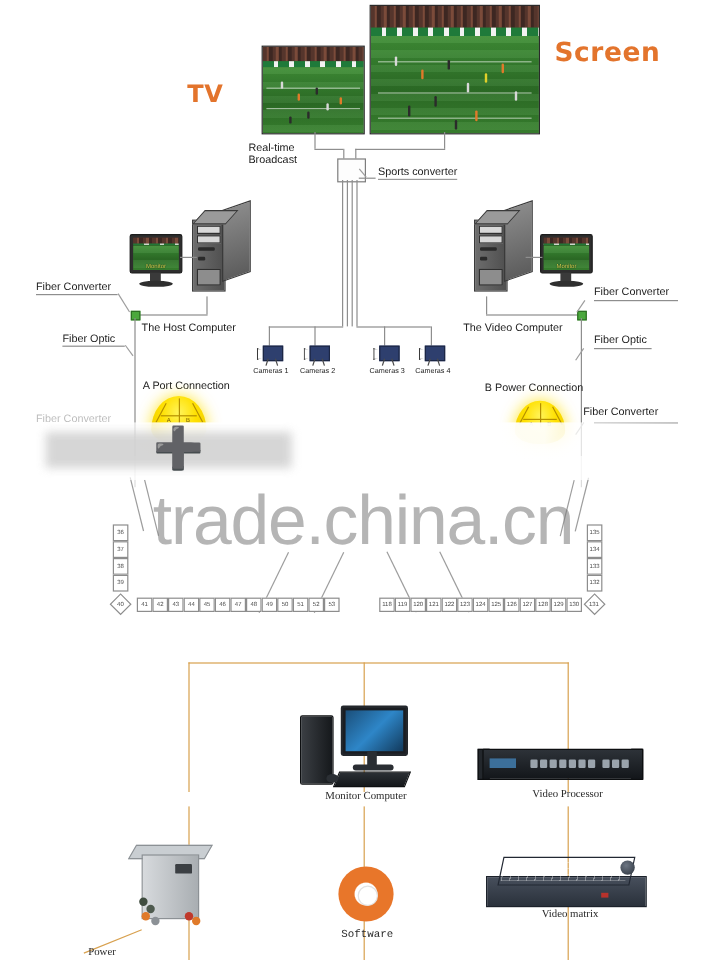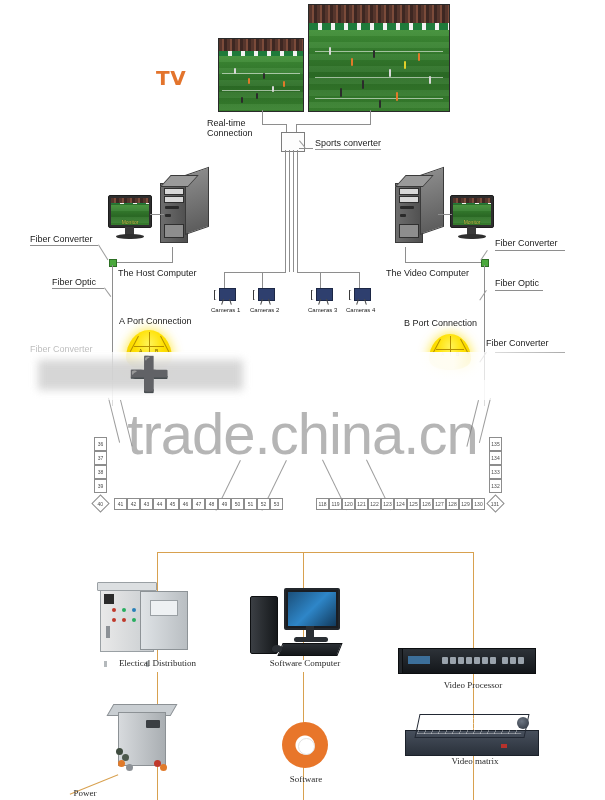--- a/index.html
+++ b/index.html
@@ -270,20 +270,21 @@
   .wm-box{position:absolute;background:#cfcfcf;filter:blur(4px);opacity:.85;}
   .wm-arrow{position:absolute;color:#d8c200;font-size:34px;font-weight:bold;line-height:1;}
 </style>
 </head>
 <body>
 
 <div id="stage">
 
   <div class="bigword" style="left:156px;top:66px;font-size:20px;">TV</div>
 
+  <div class="bigword" style="left:462px;top:32px;font-size:22px;">Screen</div>
 
   <div class="pitch" style="left:218px;top:38px;width:84px;height:72px;">
     <div class="crowd"></div>
       <div class="board"></div>
     <div class="grass">
       <div class="line" style="top:30%"></div>
       <div class="line" style="top:62%"></div>
       <div class="player" style="left:18%;top:22%;background:#d8d8d8"></div>
       <div class="player" style="left:34%;top:40%;background:#e07a2a"></div>
       <div class="player" style="left:52%;top:30%;background:#2b2b2b"></div>
@@ -318,21 +319,21 @@
   <div class="wire wirev" style="left:262px;top:110px;height:14px;"></div>
   <div class="wire wireh" style="left:262px;top:124px;width:24px;"></div>
   <div class="wire wirev" style="left:286px;top:124px;height:10px;"></div>
 
   <div class="wire wirev" style="left:370px;top:110px;height:14px;"></div>
   <div class="wire wireh" style="left:296px;top:124px;width:75px;"></div>
   <div class="wire wirev" style="left:296px;top:124px;height:10px;"></div>
 
   <div class="lbl" style="left:207px;top:118px;">
     <span>Real-time</span><br>
-    <span>Connection</span>
+    <span>Broadcast</span>
   </div>
 
   <div class="vconv" style="left:281px;top:132px;width:22px;height:18px;"></div>
   <div class="wire wireh" style="left:299px;top:148px;width:14px;"></div>
   <div class="slash" style="left:299px;top:141px;height:9px;transform:rotate(-40deg);"></div>
   <div class="lbl under" style="left:315px;top:138px;">Sports converter</div>
 
   <div class="wire wirev" style="left:285px;top:150px;height:122px;"></div>
   <div class="wire wirev" style="left:289px;top:150px;height:122px;"></div>
   <div class="wire wirev" style="left:293px;top:150px;height:122px;"></div>
@@ -431,21 +432,21 @@
 
   <div class="wire wirev" style="left:484px;top:265px;height:115px;"></div>
   <div class="wire wireh" style="left:495px;top:290px;width:48px;"></div>
   <div class="slash" style="left:486px;top:290px;height:12px;transform:rotate(34deg);"></div>
   <div class="lbl" style="left:495px;top:278px;">Fiber Optic</div>
 
   <div class="wire wireh" style="left:495px;top:352px;width:70px;"></div>
   <div class="slash" style="left:486px;top:352px;height:12px;transform:rotate(34deg);"></div>
   <div class="lbl" style="left:486px;top:338px;">Fiber Converter</div>
 
-  <div class="lbl" style="left:404px;top:318px;">B Port Connection</div>
+  <div class="lbl" style="left:404px;top:318px;">B Power Connection</div>
   <div class="dome" style="left:429px;top:334px;width:42px;height:36px;">
     <div class="dl" style="left:50%;top:2px;width:1px;height:20px;"></div>
     <div class="dl" style="left:7px;top:15px;width:28px;height:1px;"></div>
     <div class="dl" style="left:11px;top:5px;width:1px;height:17px;transform:rotate(28deg);transform-origin:top;"></div>
     <div class="dl" style="left:31px;top:5px;width:1px;height:17px;transform:rotate(-28deg);transform-origin:top;"></div>
     <div class="dtxt" style="left:12px;top:17px;">A</div>
     <div class="dtxt" style="left:27px;top:17px;">B</div>
   </div>
 
   <div class="wire wireh" style="left:224px;top:272px;width:62px;"></div>
@@ -552,51 +553,34 @@
 
 
   <div class="wire wireh wire-or" style="left:157px;top:552px;width:317px;height:1px;"></div>
   <div class="wire wirev wire-or" style="left:157px;top:552px;height:108px;"></div>
   <div class="wire wirev wire-or" style="left:303px;top:552px;height:108px;"></div>
   <div class="wire wirev wire-or" style="left:473px;top:552px;height:108px;"></div>
   <div class="wire wirev wire-or" style="left:157px;top:672px;height:128px;"></div>
   <div class="wire wirev wire-or" style="left:303px;top:672px;height:128px;"></div>
   <div class="wire wirev wire-or" style="left:473px;top:672px;height:128px;"></div>
 
-  <div class="prod" style="left:90px;top:582px;width:135px;height:80px;">
-    <div class="cab-body" style="left:10px;"></div>
-    <div class="cab-top" style="left:7px;"></div>
-    <div class="cab-door"></div>
-    <div class="cab-win"></div>
-    <div class="cab-knob" style="left:22px;top:26px;background:#c0392b"></div>
-    <div class="cab-knob" style="left:32px;top:26px;background:#27ae60"></div>
-    <div class="cab-knob" style="left:42px;top:26px;background:#2980b9"></div>
-    <div class="cab-knob" style="left:22px;top:36px;background:#c0392b"></div>
-    <div class="cab-knob" style="left:32px;top:36px;background:#c0392b"></div>
-    <div class="cab-knob" style="left:42px;top:36px;background:#27ae60"></div>
-    <div style="position:absolute;left:14px;top:12px;width:10px;height:10px;background:#2b2b2b;"></div>
-    <div style="position:absolute;left:16px;top:44px;width:4px;height:12px;background:#8c9196;"></div>
-    <div class="cab-leg" style="left:14px;"></div>
-    <div class="cab-leg" style="left:56px;"></div>
-    <div class="prodcap" style="top:76px;">Electical Distribution</div>
-  </div>
 
   <div class="prod" style="left:250px;top:586px;width:110px;height:80px;">
     <div class="pc-tower"></div>
     <div class="pc-mon">
         <div class="pc-scr"></div>
       </div>
     <div class="pc-neck"></div>
     <div class="pc-base"></div>
     <div class="pc-kbd"></div>
     <div class="pc-mouse"></div>
-    <div class="prodcap" style="top:72px;">Software Computer</div>
-  </div>
-
-  <div class="prod" style="left:398px;top:634px;width:150px;height:60px;">
+    <div class="prodcap" style="top:72px;">Monitor Computer</div>
+  </div>
+
+  <div class="prod" style="left:398px;top:610px;width:150px;height:60px;">
     <div class="vp-ear" style="left:0;"></div>
     <div class="vp-ear" style="left:128px;"></div>
     <div class="vp-body" style="left:4px;"></div>
     <div class="vp-disp"></div>
     <div class="vp-port" style="left:44px;"></div>
     <div class="vp-port" style="left:52px;"></div>
     <div class="vp-port" style="left:60px;"></div>
     <div class="vp-port" style="left:68px;"></div>
     <div class="vp-port" style="left:76px;"></div>
     <div class="vp-port" style="left:84px;"></div>
@@ -619,21 +603,21 @@
     <div class="pb-conn" style="left:50px;top:62px;background:#e07a2a;"></div>
     <div class="wire wireh wire-or" style="left:-42px;top:82px;width:52px;transform:rotate(-22deg);"></div>
     <div class="prodcap" style="left:-70px;top:86px;width:90px;">Power</div>
   </div>
 
   <div class="prod" style="left:278px;top:722px;width:56px;height:70px;">
     <div class="cd-disc" style="left:4px;top:0;">
       <div class="cd-txt"></div>
     </div>
     <div class="cd-hole" style="left:27px;top:23px;"></div>
-    <div class="prodcap" style="top:52px;">Software</div>
+    <div class="prodcap" style="top:52px;font-family:Liberation Mono, monospace;">Software</div>
   </div>
 
   <div class="prod" style="left:405px;top:706px;width:140px;height:80px;">
     <div class="vm-body"></div>
     <div class="vm-grid"></div>
     <div class="vm-cells"></div>
     <div class="vm-knob"></div>
     <div class="vm-led"></div>
     <div class="prodcap" style="top:50px;">Video matrix</div>
   </div>

